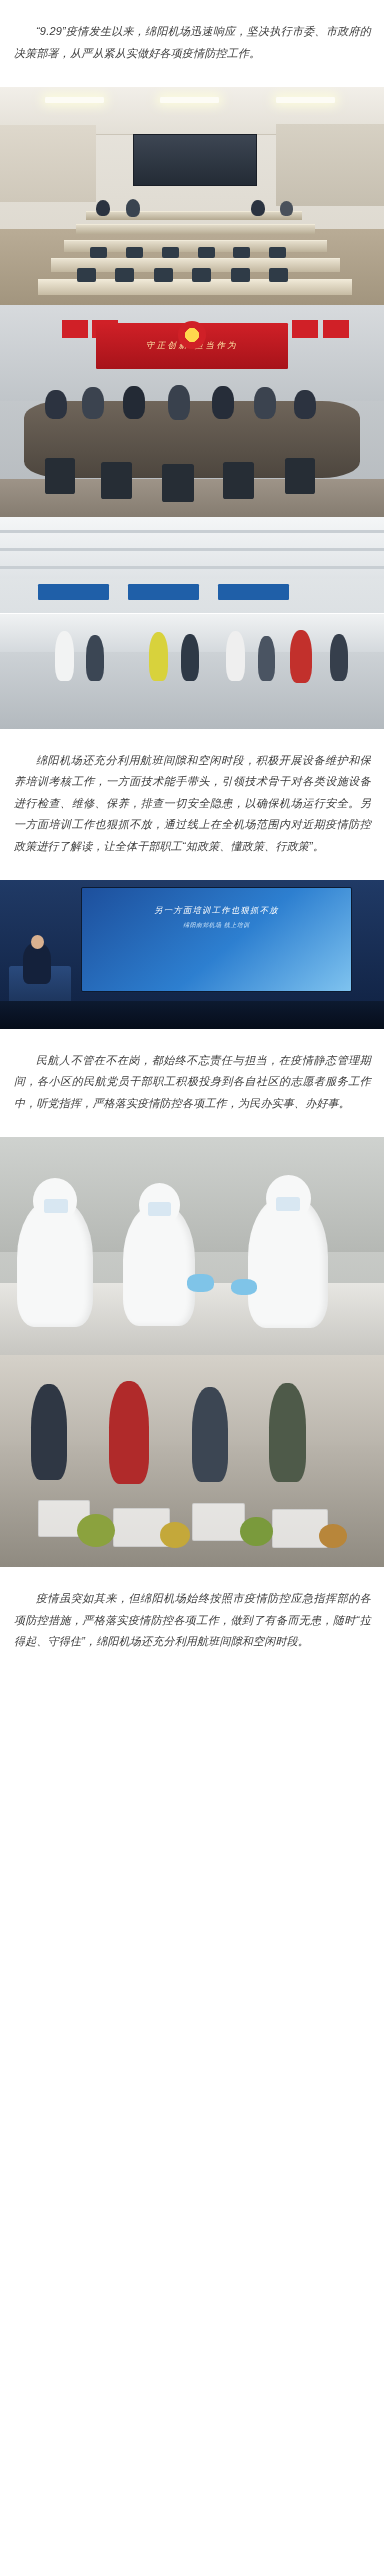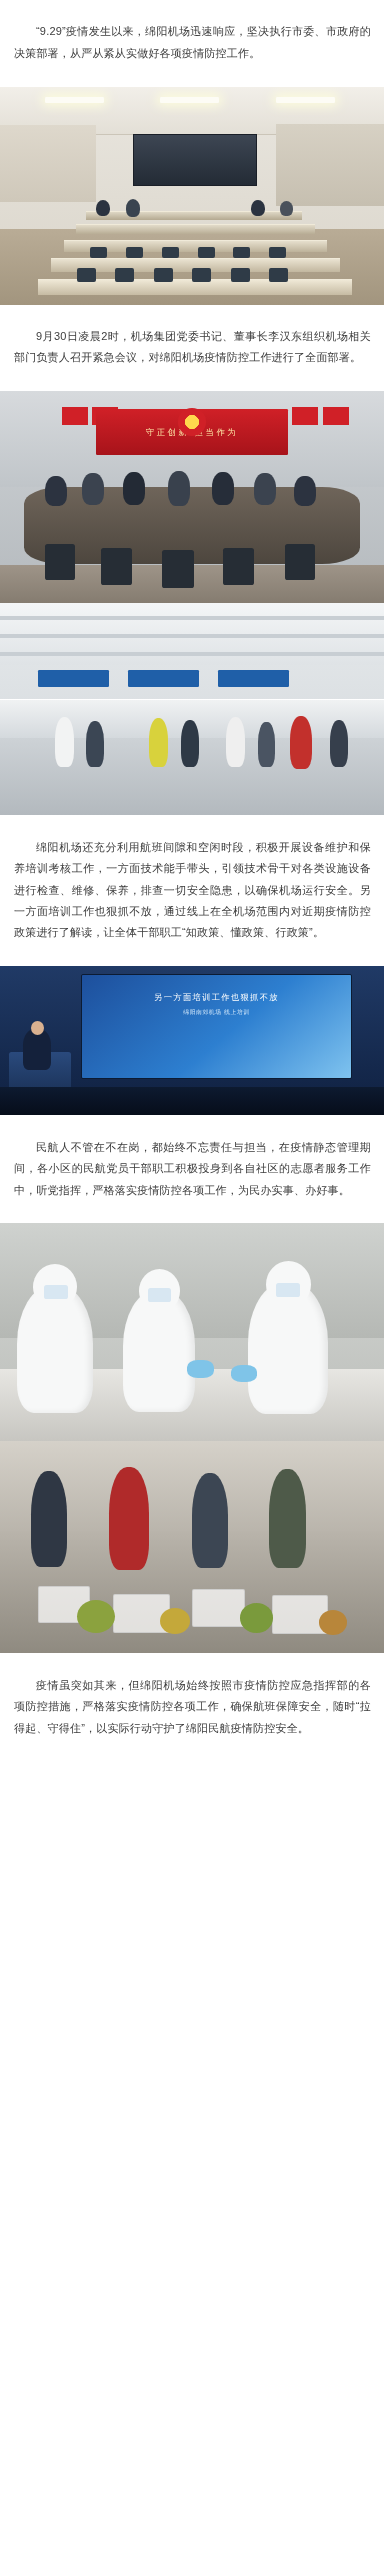--- a/index.html
+++ b/index.html
@@ -10,20 +10,21 @@
   body {
     width: 385px;
     font-family: "Liberation Sans", sans-serif;
     color: #333333;
   }
   .page {
     width: 385px;
     margin: 0 auto;
     background: #ffffff;
     box-sizing: border-box;
+    font-style: italic;
   }
   .para {
     font-size: 11px;
     line-height: 1.95;
     color: #3b3b3b;
     text-align: justify;
     text-justify: inter-ideograph;
     padding: 10.3px 14px 11.5px 14px;
     text-indent: 2em;
     letter-spacing: 0.2px;
@@ -248,21 +249,20 @@
     <div class="chairs" style="left:198px; top:160px; width:16.7px; height:11.5px;"></div>
     <div class="chairs" style="left:233px; top:160px; width:16.7px; height:11.5px;"></div>
     <div class="chairs" style="left:269px; top:160px; width:16.7px; height:11.5px;"></div>
 
     <div class="person" style="left:96px; top:113px; width:14px; height:16.7px; background:#2b3340;"></div>
     <div class="person" style="left:126px; top:112px; width:14px; height:18px; background:#3a4450;"></div>
     <div class="person" style="left:251px; top:113px; width:14px; height:16.7px; background:#2b3340;"></div>
     <div class="person" style="left:280px; top:114px; width:13px; height:15.4px; background:#4a515b;"></div>
   </div>
 
-  <p class="para">9月30日凌晨2时，机场集团党委书记、董事长李汉东组织机场相关部门负责人召开紧急会议，对绵阳机场疫情防控工作进行了全面部署。</p>
 
   <div class="figure photo p2">
     <div class="backwall"></div>
     <div class="flag" style="left:62px;"></div>
     <div class="flag" style="left:92px;"></div>
     <div class="flag" style="left:292px;"></div>
     <div class="flag" style="left:323px;"></div>
     <div class="banner">守正创新 担当作为</div>
     <div class="emblem"></div>
     <div class="floor"></div>
@@ -352,16 +352,16 @@
     <div class="bag" style="left:113px; top:153px; width:55px; height:37px;"></div>
     <div class="bag" style="left:192px; top:148px; width:51px; height:36px;"></div>
     <div class="bag" style="left:272px; top:154px; width:54px; height:37px;"></div>
 
     <div class="veg" style="left:77px; top:159px; width:38px; height:33px; background:#8ba23e;"></div>
     <div class="veg" style="left:160px; top:167px; width:29.5px; height:26px; background:#c4a83a;"></div>
     <div class="veg" style="left:240px; top:162px; width:33px; height:29.5px; background:#7a9a3c;"></div>
     <div class="veg" style="left:319px; top:169px; width:28px; height:24.4px; background:#b8863a;"></div>
   </div>
 
-  <p class="para">疫情虽突如其来，但绵阳机场始终按照市疫情防控应急指挥部的各项防控措施，严格落实疫情防控各项工作，确保航班保障安全，随时“拉得起、守得住”，以实际行动守护了绵阳民航疫情防控安全。</p>
+  <p class="para">疫情虽突如其来，但绵阳机场始终按照市疫情防控应急指挥部的各项防控措施，严格落实疫情防控各项工作，做到了有备而无患，随时“拉得起、守得住”，绵阳机场还充分利用航班间隙和空闲时段。</p>
 
 </div>
 
 
 </body></html>

